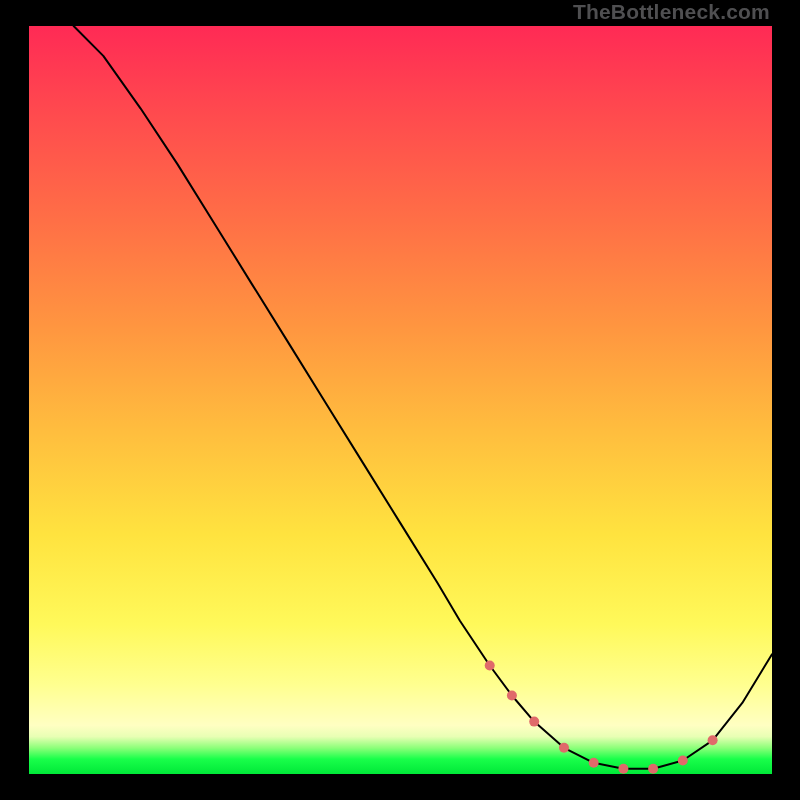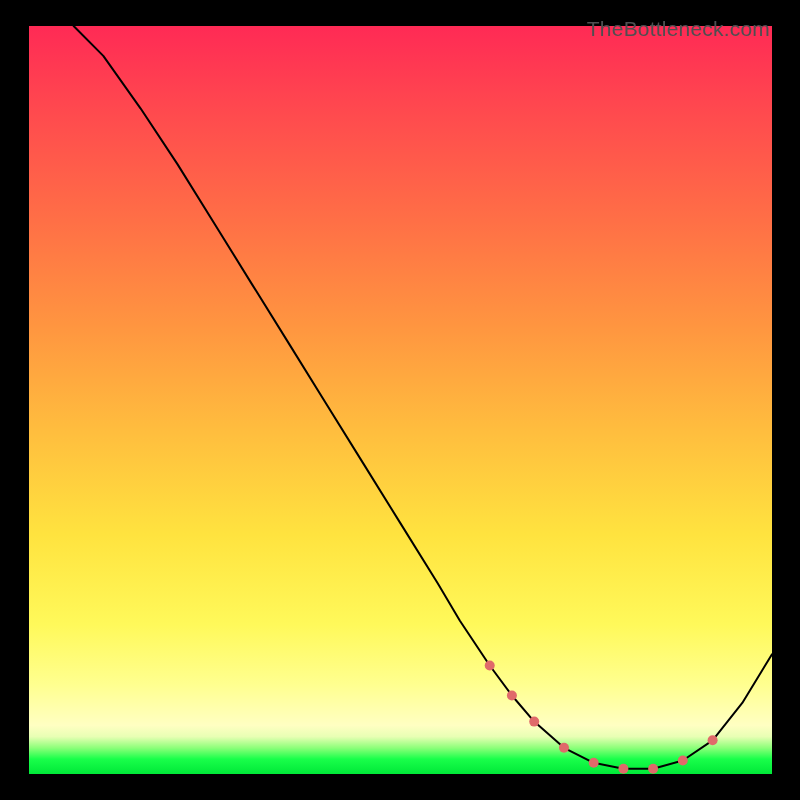--- a/index.html
+++ b/index.html
@@ -29,25 +29,25 @@
       #ffff8f 88%,
       #ffffc2 93.5%,
       #e8ffb4 95%,
       #8dff7a 96.5%,
       #19ff4a 98%,
       #00e838 100%
     );
   }
   .watermark {
     position: absolute;
-    top: 17px;
+    top: 0;
     right: 30px;
     font-family: Arial, Helvetica, sans-serif;
     font-size: 21px;
-    font-weight: 400;
+    font-weight: 700;
     color: #4f4f51;
     letter-spacing: 0.2px;
   }
   svg.curve {
     position: absolute;
     left: 29px;
     top: 26px;
     width: 743px;
     height: 748px;
     overflow: visible;

